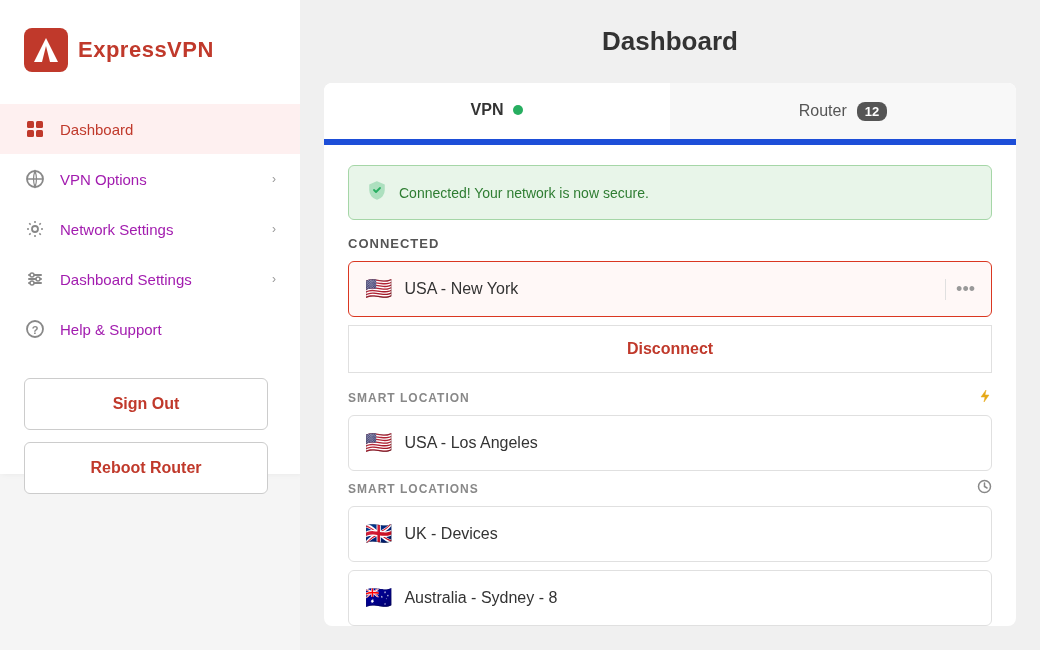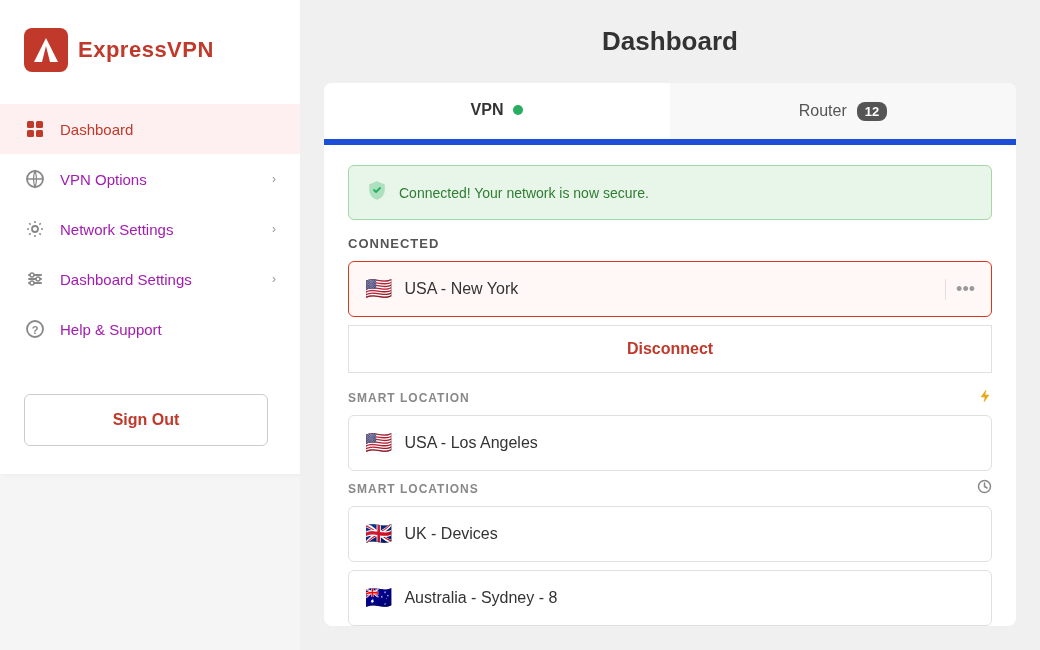--- a/index.html
+++ b/index.html
@@ -349,20 +349,21 @@
           <circle cx="10" cy="10" r="8" stroke="#888" stroke-width="1.8" fill="none"></circle>
           <text x="10" y="15" text-anchor="middle" font-size="11" fill="#888" font-weight="bold">?</text>
         </svg>
       </span>
       <span class="nav-item-label">Help &amp; Support</span>
     </div>
   </nav>
 
   <div class="sidebar-buttons">
     <button class="btn-sign-out">Sign Out</button>
+    <button class="btn-reboot">Reboot Router</button>
   </div>
 </aside>
 
 <main class="main-content">
   <div class="page-title-bar">
     <h1 class="page-title">Dashboard</h1>
   </div>
 
   <div class="card">
 

